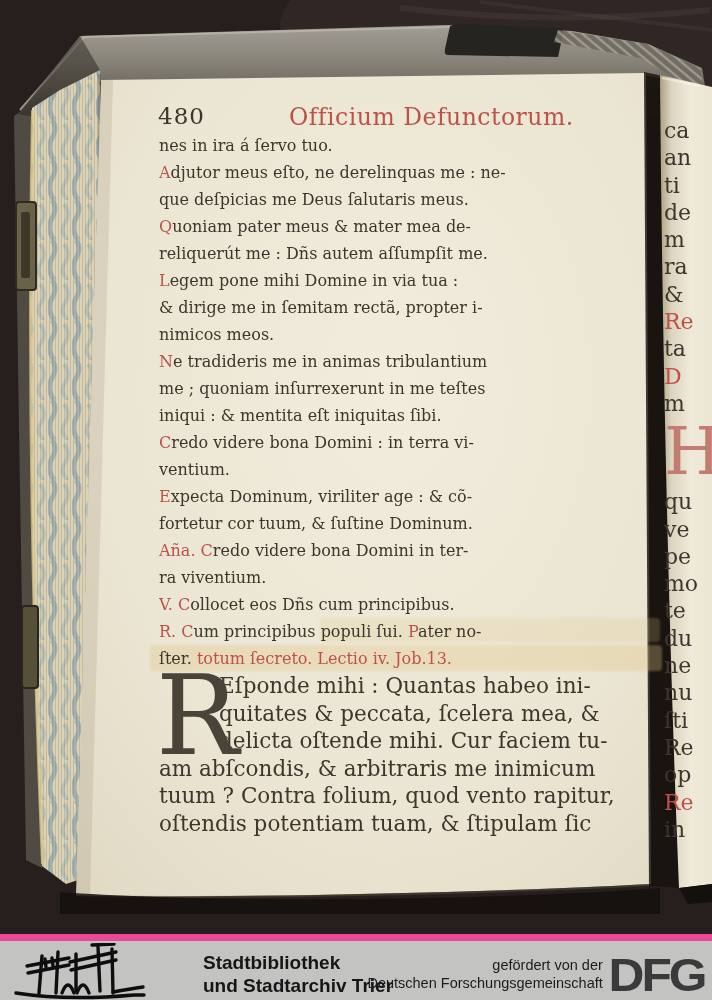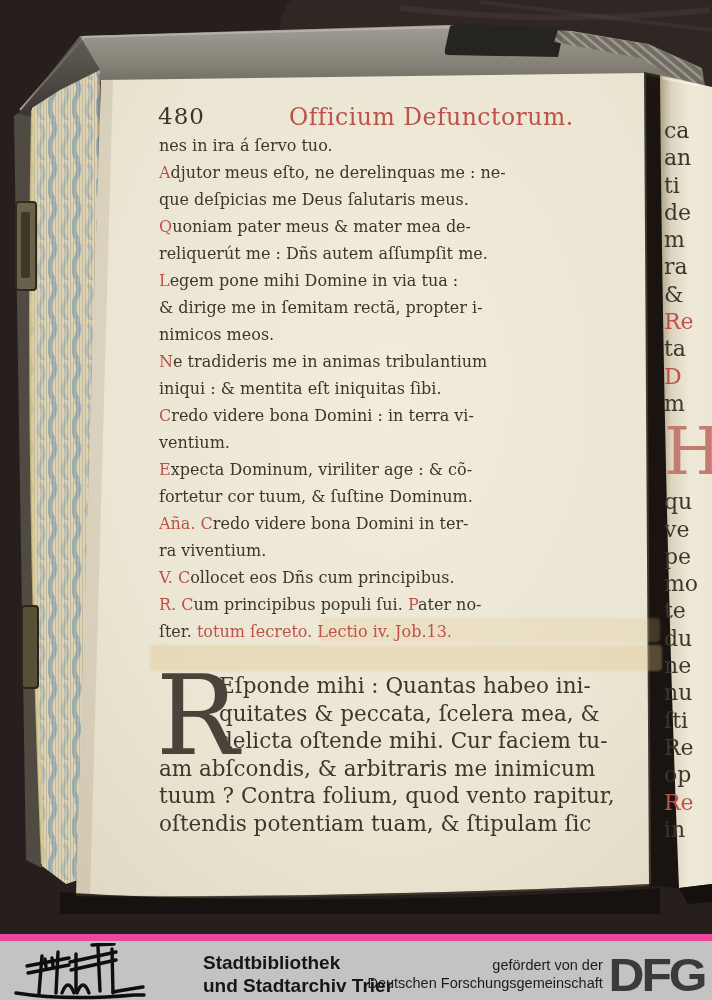--- a/index.html
+++ b/index.html
@@ -132,20 +132,21 @@
   <div class="body-lines">
       <div class="line"><span class="seg-k">nes in ira á ſervo tuo.</span></div>
       <div class="line"><span class="seg-r">A</span><span class="seg-k">djutor meus eſto, ne derelinquas me : ne-</span></div>
       <div class="line"><span class="seg-k">que deſpicias me Deus ſalutaris meus.</span></div>
       <div class="line"><span class="seg-r">Q</span><span class="seg-k">uoniam pater meus &amp; mater mea de-</span></div>
       <div class="line"><span class="seg-k">reliquerút me : Dñs autem aſſumpſit me.</span></div>
       <div class="line"><span class="seg-r">L</span><span class="seg-k">egem pone mihi Domine in via tua :</span></div>
       <div class="line"><span class="seg-k">&amp; dirige me in ſemitam rectã, propter i-</span></div>
       <div class="line"><span class="seg-k">nimicos meos.</span></div>
       <div class="line"><span class="seg-r">N</span><span class="seg-k">e tradideris me in animas tribulantium</span></div>
+      <div class="line"><span class="seg-k">me ; quoniam inſurrexerunt in me teſtes</span></div>
       <div class="line"><span class="seg-k">iniqui : &amp; mentita eſt iniquitas ſibi.</span></div>
       <div class="line"><span class="seg-r">C</span><span class="seg-k">redo videre bona Domini : in terra vi-</span></div>
       <div class="line"><span class="seg-k">ventium.</span></div>
       <div class="line"><span class="seg-r">E</span><span class="seg-k">xpecta Dominum, viriliter age : &amp; cõ-</span></div>
       <div class="line"><span class="seg-k">fortetur cor tuum, &amp; ſuſtine Dominum.</span></div>
       <div class="line"><span class="seg-r">Aña. C</span><span class="seg-k">redo videre bona Domini in ter-</span></div>
       <div class="line"><span class="seg-k">ra viventium.</span></div>
       <div class="line"><span class="seg-r">V. C</span><span class="seg-k">ollocet eos Dñs cum principibus.</span></div>
       <div class="line"><span class="seg-r">R. C</span><span class="seg-k">um principibus populi ſui. </span><span class="seg-r">P</span><span class="seg-k">ater no-</span></div>
       <div class="line"><span class="seg-k">ſter. </span><span class="seg-r">totum ſecreto. Lectio iv. Job.13.</span></div>

